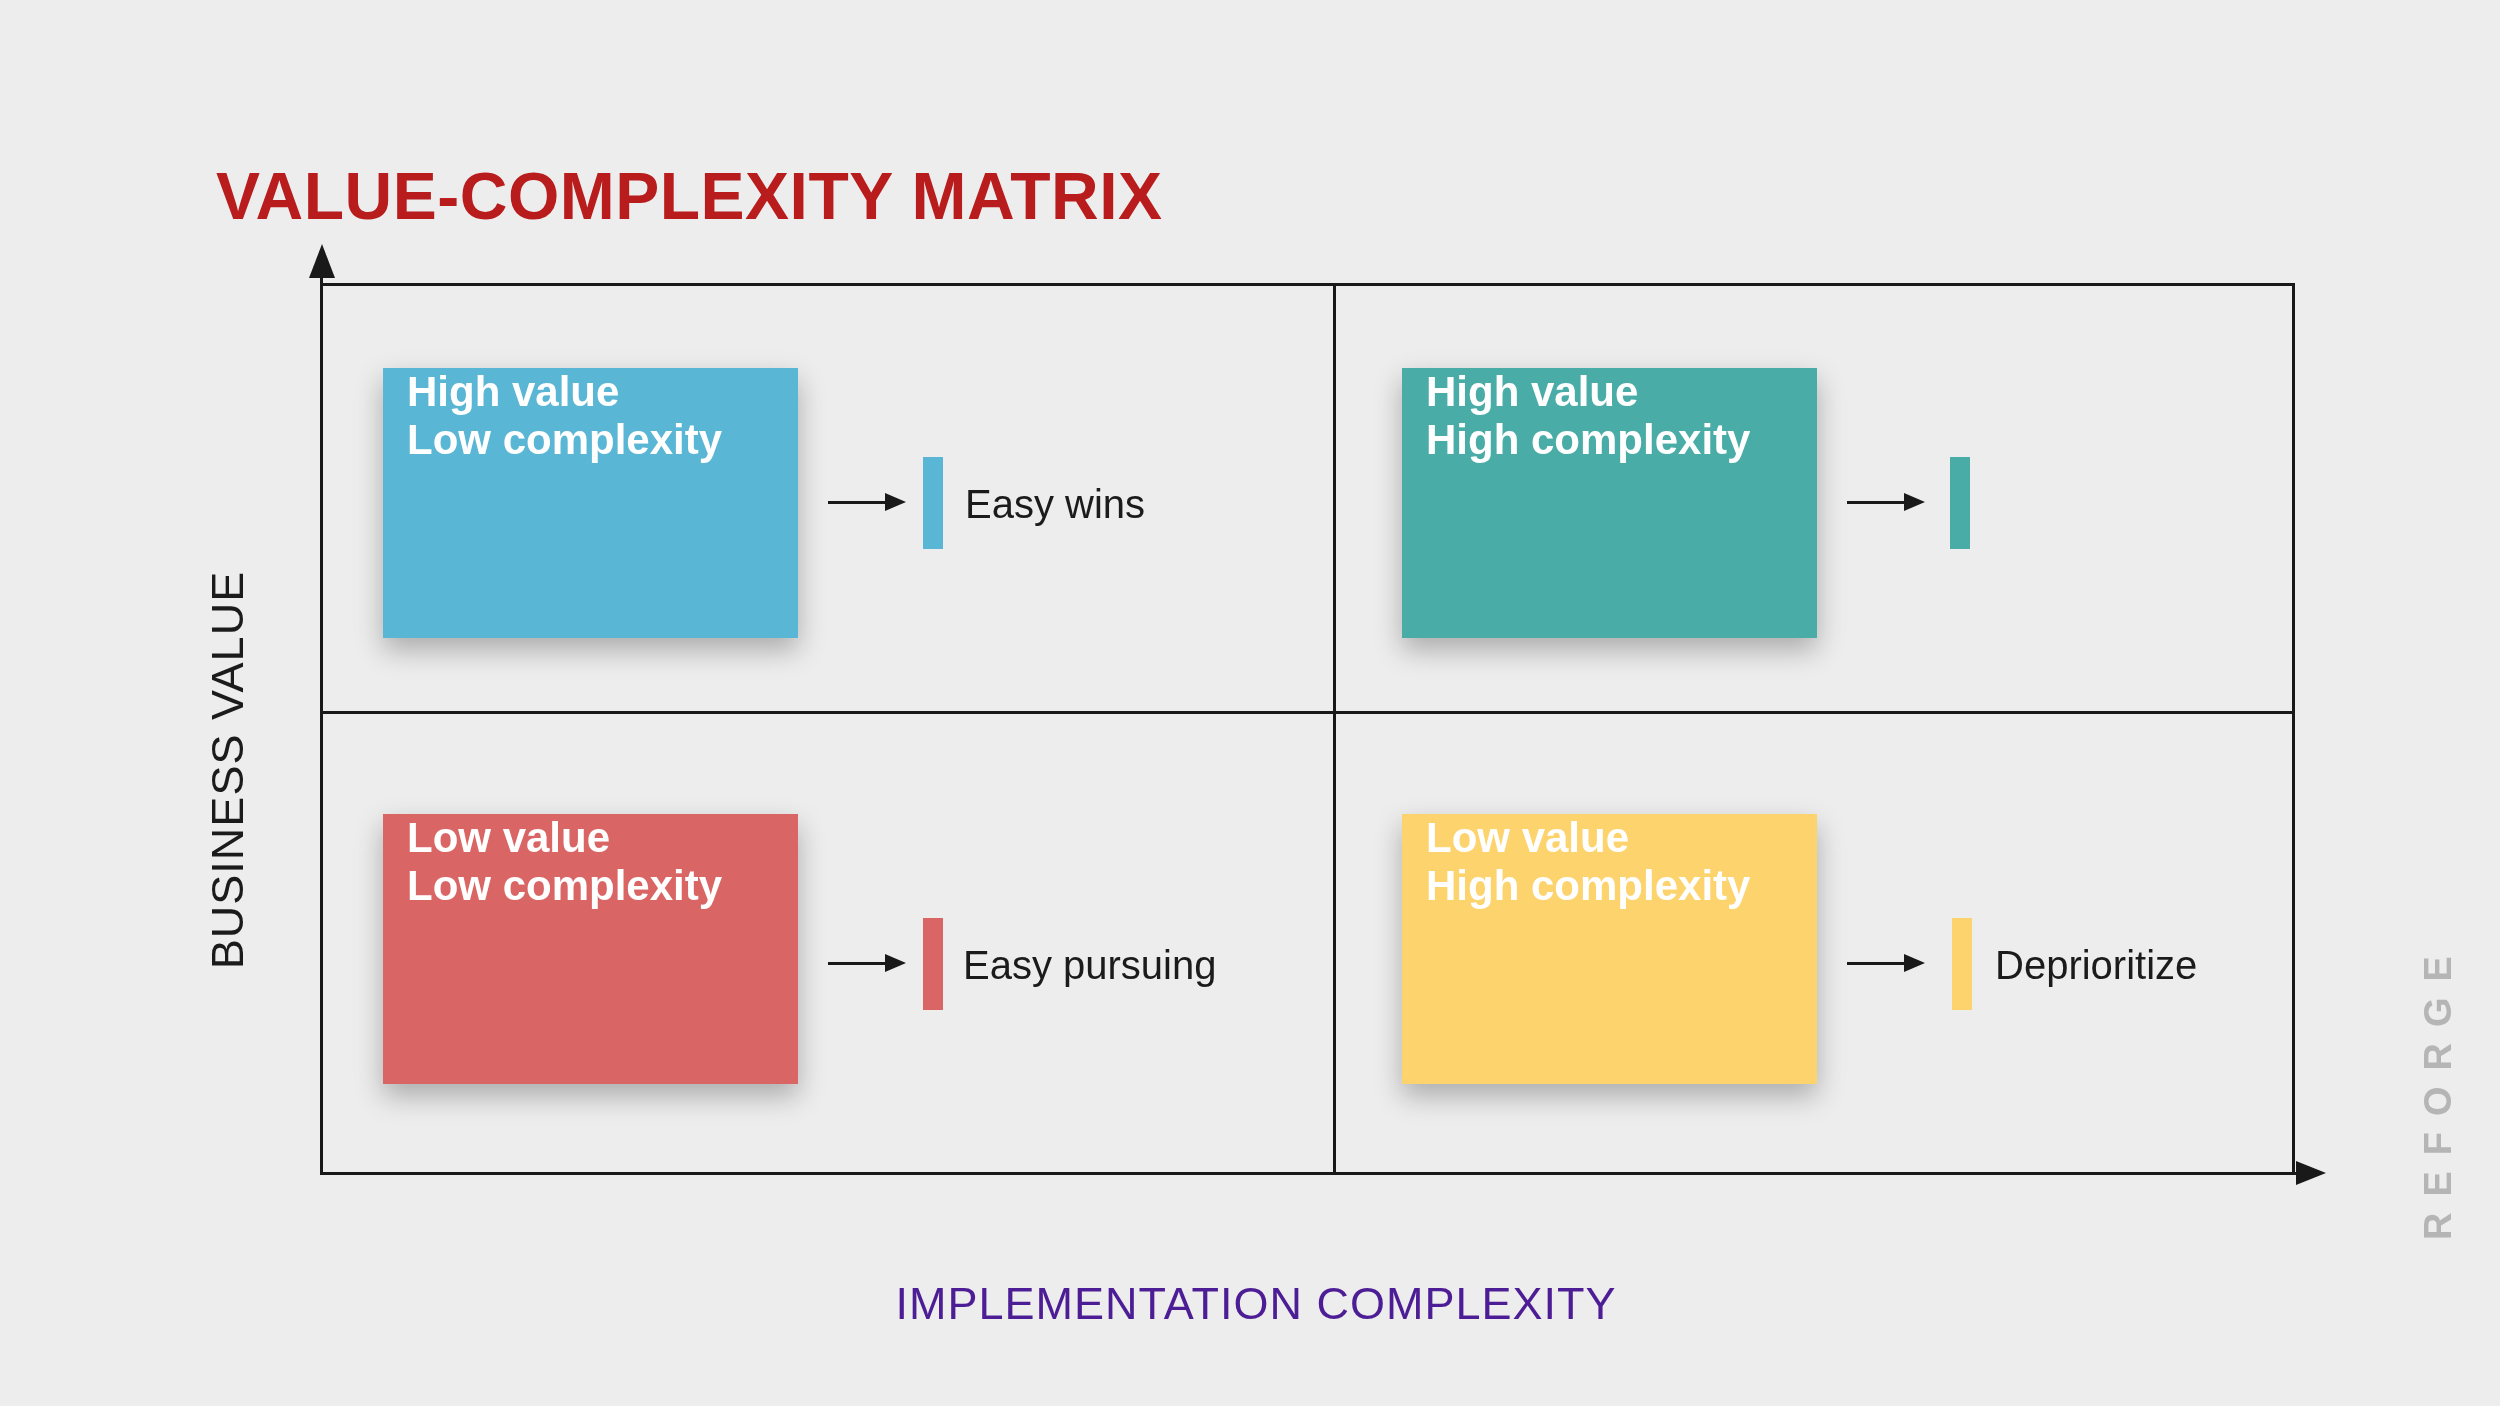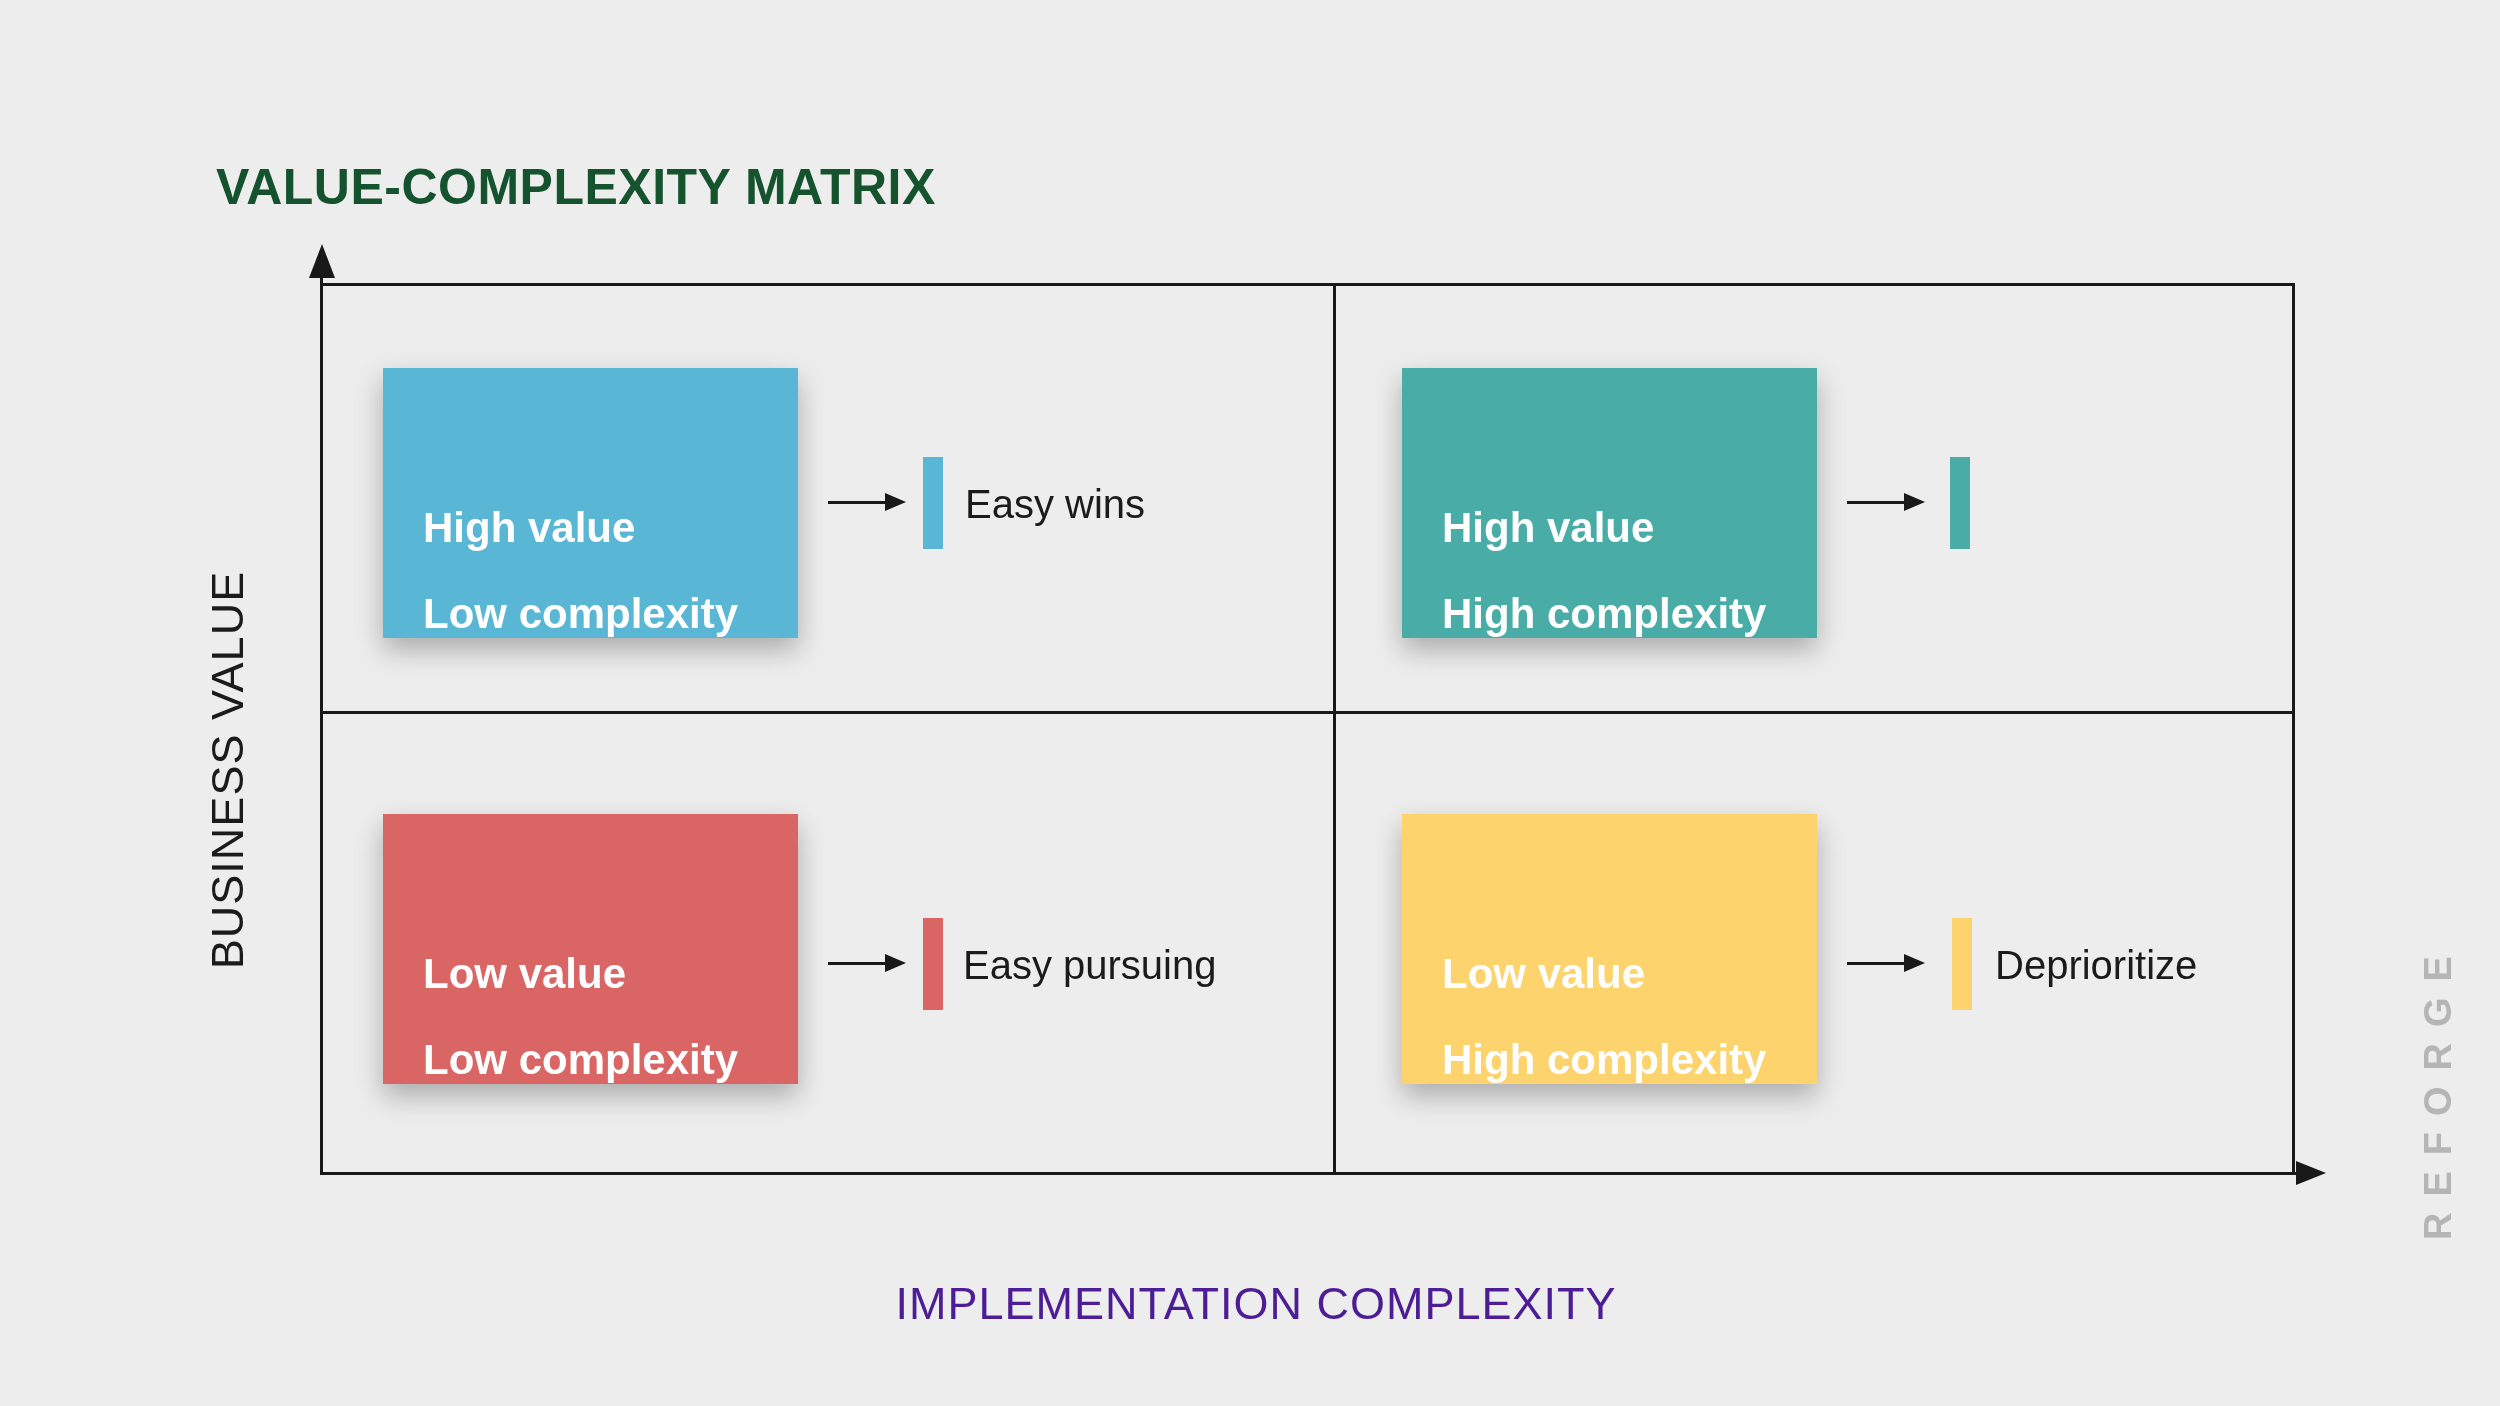--- a/index.html
+++ b/index.html
@@ -11,24 +11,24 @@
     height: 1406px;
     background: #EDEDED;
     overflow: hidden;
   }
 
   
   .title {
     position: absolute;
     left: 216px;
     top: 158px;
-    font-size: 50px;
+    font-size: 66px;
     font-weight: 700;
     letter-spacing: 0.5px;
-    color: #14532d;
+    color: #b91c1c;
     white-space: nowrap;
   }
 
   
   .line { position: absolute; background: #191919; }
   .axis-y-line   { left: 320px;  top: 258px;  width: 3px;    height: 917px; }
   .border-top    { left: 320px;  top: 283px;  width: 1975px; height: 3px;  }
   .border-right  { left: 2292px; top: 283px;  width: 3px;    height: 892px; }
   .axis-x-line   { left: 320px;  top: 1172px; width: 1988px; height: 3px;  }
   .divider-v     { left: 1333px; top: 283px;  width: 3px;    height: 892px; }
@@ -47,25 +47,24 @@
     border-top: 12.5px solid transparent;
     border-bottom: 12.5px solid transparent;
     border-left: 30px solid #191919;
   }
 
   
   .qbox {
     position: absolute;
     width: 415px; height: 270px;
     box-sizing: border-box;
-    padding-left: 40px;
+    padding-left: 24px;
     display: flex;
     flex-direction: column;
-    justify-content: flex-end;
-    gap: 38px;
+    justify-content: flex-start;
     color: #FFFFFF;
     font-size: 42px;
     font-weight: 700;
     box-shadow: 0 12px 26px rgba(0,0,0,0.28);
     white-space: nowrap;
   }
   .qbox-tl { left: 383px;  top: 368px; background: #59B6D4; }
   .qbox-tr { left: 1402px; top: 368px; background: #49ACA6; }
   .qbox-bl { left: 383px;  top: 814px; background: #D96565; }
   .qbox-br { left: 1402px; top: 814px; background: #FDD36D; }

